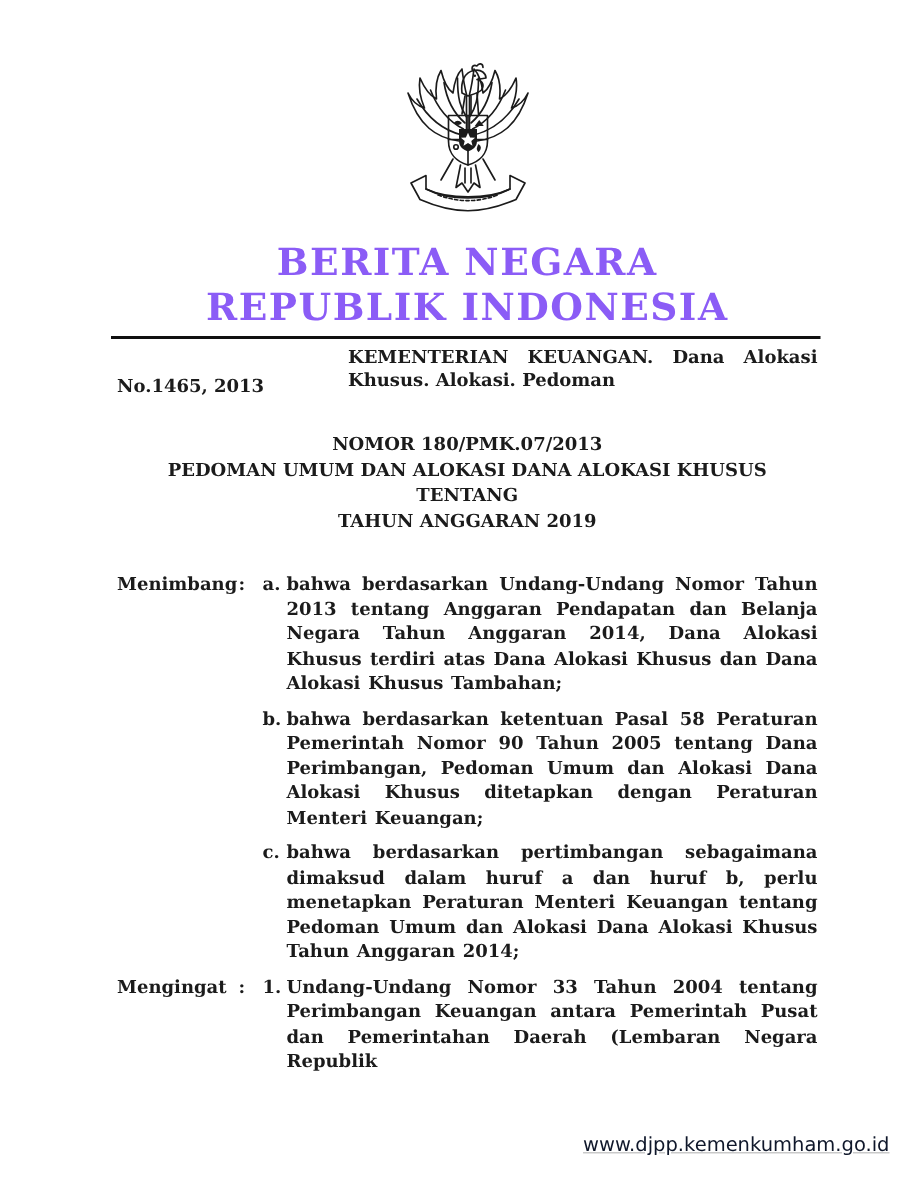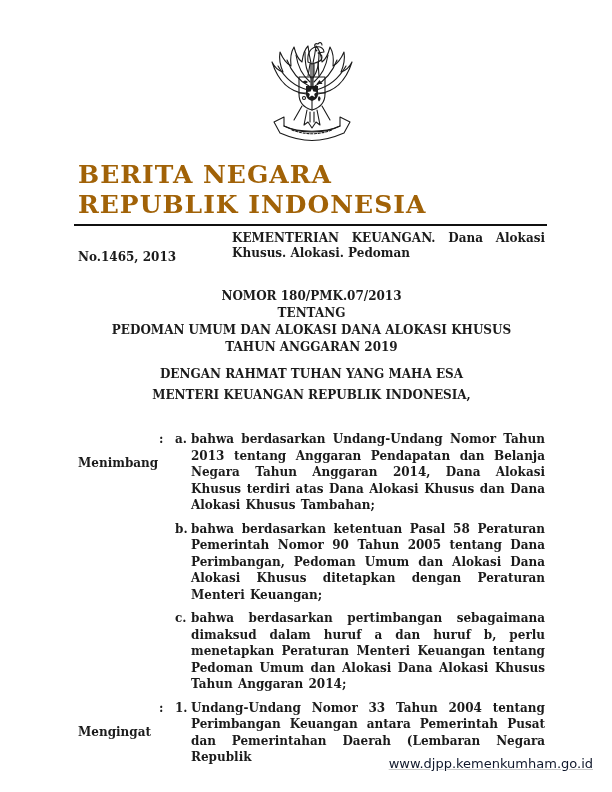--- a/index.html
+++ b/index.html
@@ -6,40 +6,40 @@
   .page {
     position:relative; width:612px; height:792px; margin:0 auto;
     background:#ffffff; overflow:hidden;
     font-family:"DejaVu Serif","Liberation Serif",serif;
     color:#1b1b1b; -webkit-font-smoothing:antialiased;
   }
   .content { position:absolute; left:78px; top:0; width:467px; }
 
   .emblem { width:92px; height:100px; margin:42px auto 0; }
 
-  .gazette-title { font-weight:bold; font-size:25px;
-    line-height:30px; letter-spacing:1px; color:#a16207; }
+  .gazette-title { text-align:center; font-weight:bold; font-size:25px;
+    line-height:30px; letter-spacing:1px; color:#8b5cf6; }
   .gazette-title.first { margin-top:18px; }
 
   .masthead-rule { border:0; border-top:2.5px solid #101010; margin:4px -2px 0 -4px; }
 
   .masthead-row { display:flex; margin-top:5px; font-weight:bold;
     font-size:12px; line-height:15px; }
   .issue-no { width:154px; flex:none;margin-top:19px; }
   .subject  { flex:1; text-align:justify; }
 
   .title-block { margin-top:23px; text-align:center; font-weight:bold;
     font-size:12px; line-height:17px; }
   .invocation-block { margin-top:8px; text-align:center; font-weight:bold;
     font-size:12px; line-height:21px; }
 
   .clauses { margin-top:25px; font-size:12px; line-height:16.5px;
     font-weight:bold; word-spacing:1px; }
   .clause { display:flex; }
-  .c-label { width:81px; flex:none;margin-top:24px; }
+  .c-label { width:81px; flex:none; }
   .c-colon { width:16px; flex:none; }
   .c-items { flex:1; min-width:0; }
   .item { display:flex; margin-bottom:7px; }
   .i-marker { width:16px; flex:none; }
   .i-text { flex:1; text-align:justify; }
 
   .watermark {
     position:absolute; top:756px; right:19px;
     font-family:"DejaVu Sans","Liberation Sans",sans-serif;
     font-size:13px; color:#0f172a; text-decoration:underline;
@@ -105,29 +105,25 @@
 
     <hr class="masthead-rule">
 
     <div class="masthead-row">
       <div class="issue-no">No.1465, 2013</div>
       <div class="subject">KEMENTERIAN KEUANGAN. Dana Alokasi Khusus. Alokasi. Pedoman</div>
     </div>
 
     <div class="title-block">
       <div>NOMOR 180/PMK.07/2013</div>
+      <div>PEDOMAN UMUM DAN ALOKASI DANA ALOKASI KHUSUS</div>
       <div>TENTANG</div>
-      <div>PEDOMAN UMUM DAN ALOKASI DANA ALOKASI KHUSUS</div>
       <div>TAHUN ANGGARAN 2019</div>
     </div>
 
-    <div class="invocation-block">
-      <div>DENGAN RAHMAT TUHAN YANG MAHA ESA</div>
-      <div>MENTERI KEUANGAN REPUBLIK INDONESIA,</div>
-    </div>
 
     <section class="clauses">
 
       <div class="clause">
         <div class="c-label">Menimbang</div>
         <div class="c-colon">:</div>
         <div class="c-items">
           <div class="item">
             <div class="i-marker">a.</div>
             <div class="i-text">bahwa berdasarkan Undang-Undang Nomor Tahun 2013 tentang Anggaran Pendapatan dan Belanja Negara Tahun Anggaran 2014, Dana Alokasi Khusus terdiri atas Dana Alokasi Khusus dan Dana Alokasi Khusus Tambahan;</div>

